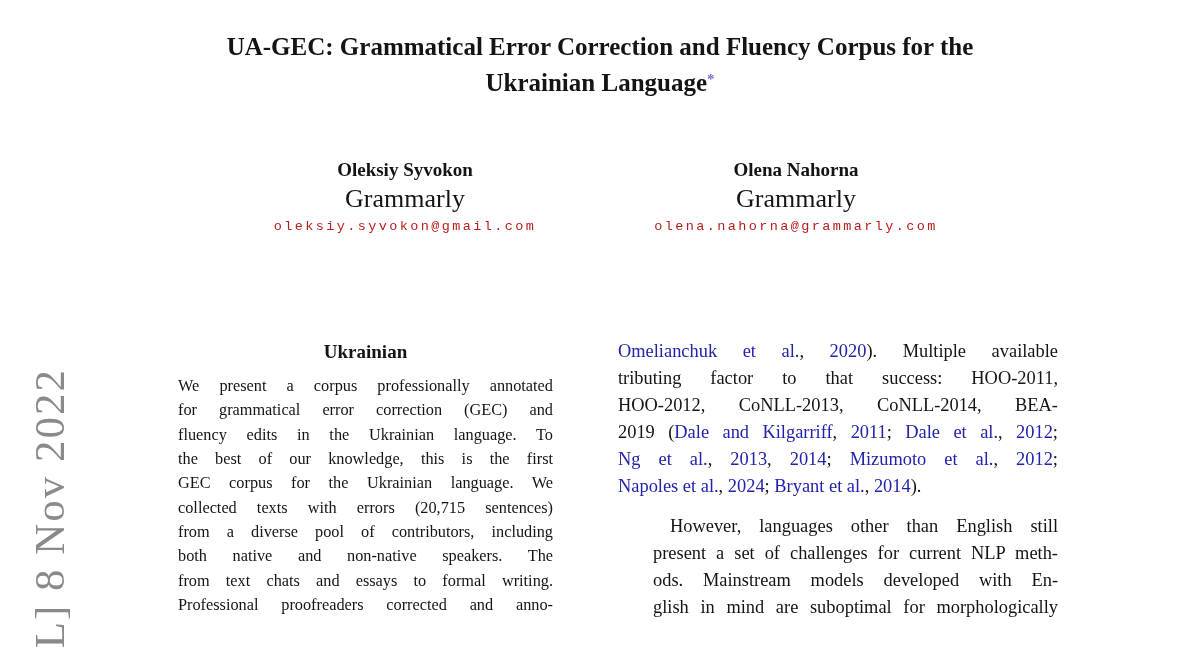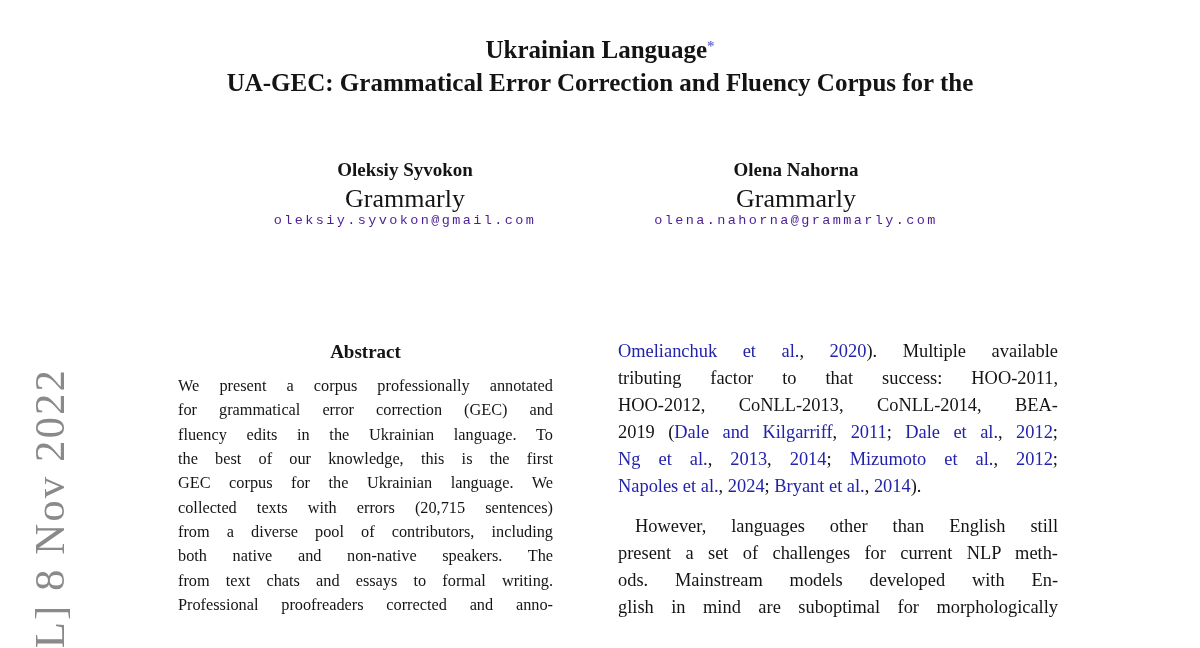--- a/index.html
+++ b/index.html
@@ -49,24 +49,25 @@
     position: absolute;
     top: 155px;
     width: 320px;
     text-align: center;
   }
   .author-left  { left: 245px; }
   .author-right { left: 636px; }
   .author .name  { font-weight: 700; font-size: 19px; line-height: 29px; }
   .author .affil { font-size: 26px; line-height: 29px; }
   .author .email {
+    margin-top: 6px;
     font-family: "Liberation Mono", "DejaVu Sans Mono", monospace;
     font-size: 13.5px;
     letter-spacing: 2.4px;
-    color: #4c1d95;
+    color: #b91c1c;
     white-space: nowrap;
   }
 
   .abstract-heading {
     position: absolute;
     left: 178px;
     top: 339px;
     width: 375px;
     text-align: center;
     font-weight: 700;
@@ -83,56 +84,56 @@
   .abstract-body .line { height: 24.35px; line-height: 24.35px; }
 
   .right-col {
     position: absolute;
     left: 618px;
     top: 338px;
     width: 440px;
     font-size: 18.4px;
   }
   .right-col .line { height: 27px; line-height: 27px; }
-  .right-col .para + .para { margin-top: 13px; }
+  .right-col .para + .para { margin-top: 13px; margin-left: 35px; }
 
   
   .line { text-align: justify; overflow: hidden; }
   .line::after { content: ""; display: inline-block; width: 100%; }
   .line.flush { text-align: left; }
   .line.flush::after { content: none; }
   .line.indent { text-indent: 17px; }
 
   .cite { color: var(--link, #2222aa); text-align: center; }
 </style>
 </head>
 <body>
 
 <div class="page" style="--text: #141414; --link: #2222aa; --star: #7373d6; --watermark: #8a8a8a;">
 
   <div class="watermark">CL] 8 Nov 2022</div>
 
   <div class="title">
+    <div>UA-GEC: Grammatical Error Correction and Fluency Corpus for the</div>
     <div><span>Ukrainian Language</span><span class="star">*</span></div>
-    <div>UA-GEC: Grammatical Error Correction and Fluency Corpus for the</div>
   </div>
 
   <div class="author author-left">
     <div class="name">Oleksiy Syvokon</div>
     <div class="affil">Grammarly</div>
     <div class="email">oleksiy.syvokon@gmail.com</div>
   </div>
 
   <div class="author author-right">
     <div class="name">Olena Nahorna</div>
     <div class="affil">Grammarly</div>
     <div class="email">olena.nahorna@grammarly.com</div>
   </div>
 
-  <div class="abstract-heading">Abstract</div>
+  <div class="abstract-heading">Ukrainian</div>
 
   <div class="abstract-body">
       <div class="line"><span>We present a corpus professionally annotated</span></div>
       <div class="line"><span>for grammatical error correction (GEC) and</span></div>
       <div class="line"><span>fluency edits in the Ukrainian language. To</span></div>
       <div class="line"><span>the best of our knowledge, this is the first</span></div>
       <div class="line"><span>GEC corpus for the Ukrainian language. We</span></div>
       <div class="line"><span>collected texts with errors (20,715 sentences)</span></div>
       <div class="line"><span>from a diverse pool of contributors, including</span></div>
       <div class="line"><span>both native and non-native speakers. The</span></div>

